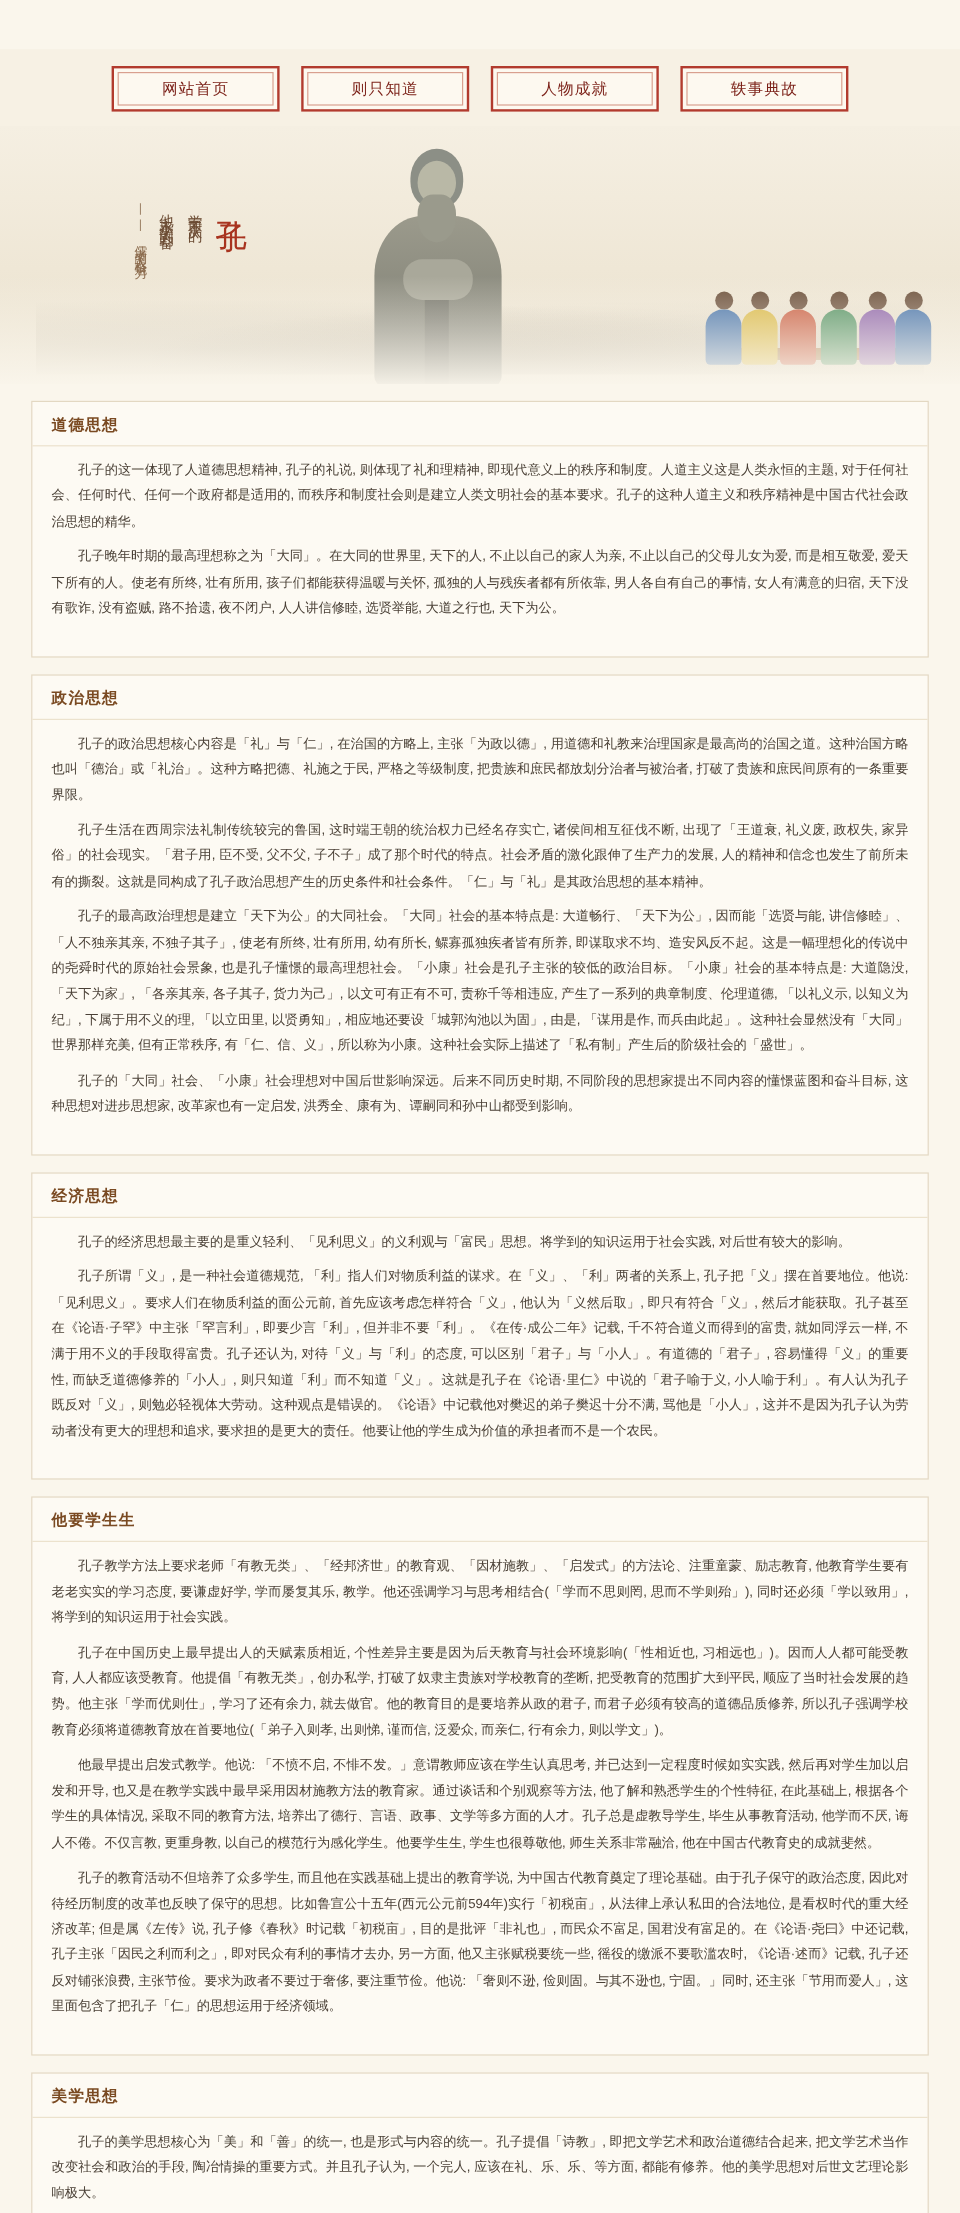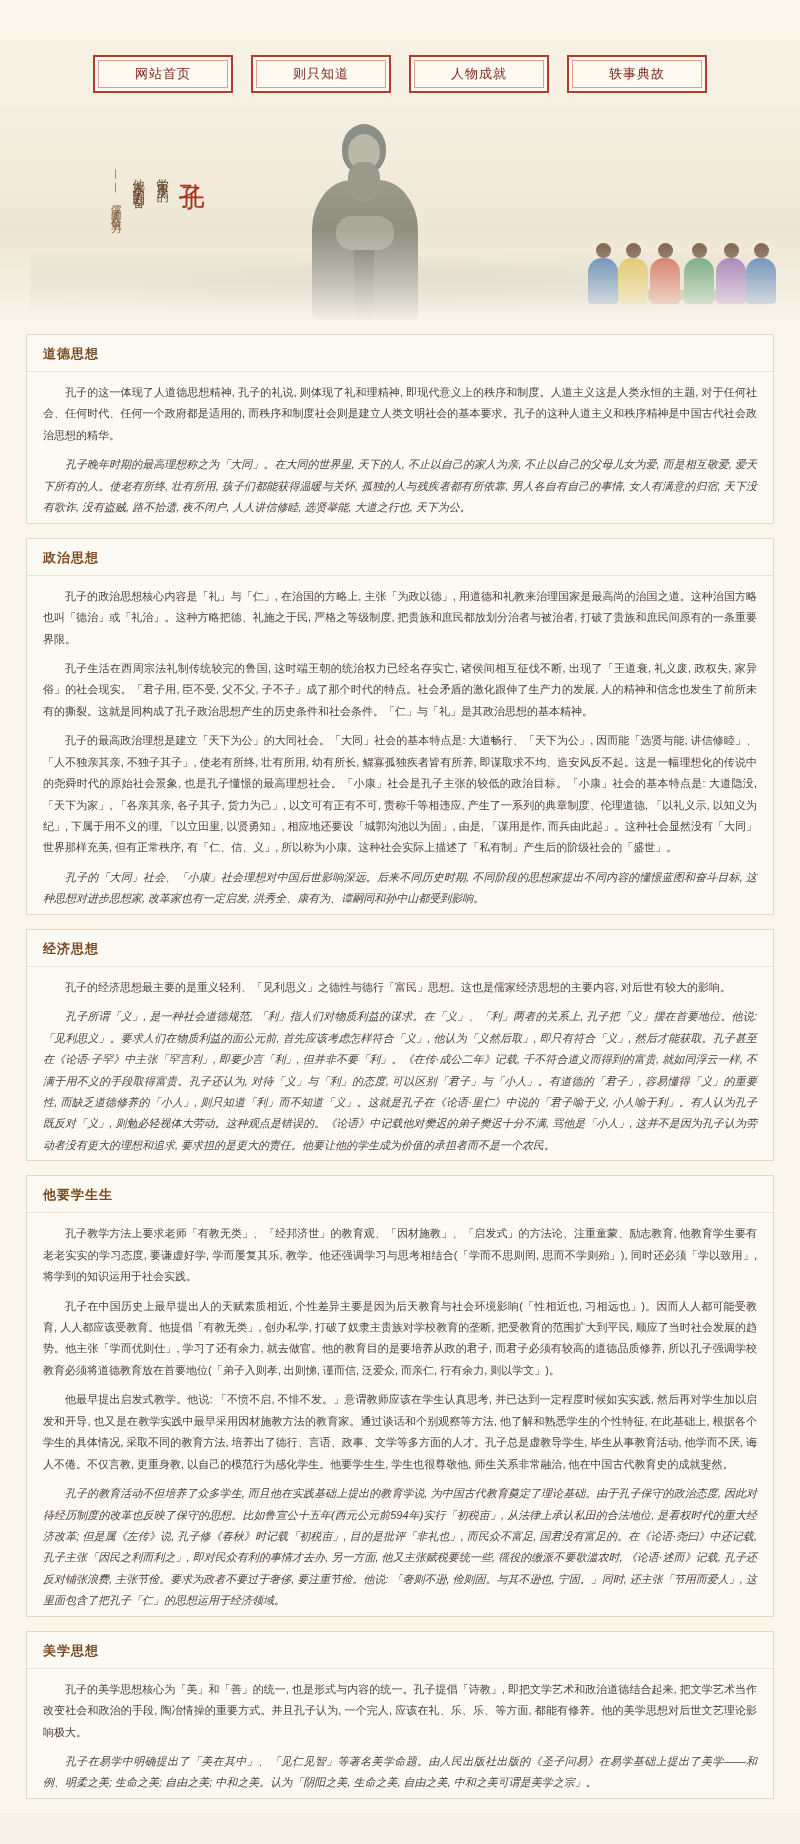--- a/index.html
+++ b/index.html
@@ -146,40 +146,40 @@
   }
 
   
   .content {
     padding: 14px 26px 0 26px;
   }
   .section {
     border: 1px solid #e3d8c2;
     background: #fdfaf3;
     margin-bottom: 14px;
-    padding: 0 0 4px 0;
+    padding: 0 0 28px 0;
   }
   .sec-head {
     font-size: 13px;
     font-weight: bold;
     color: #7a4a22;
     padding: 10px 16px 8px 16px;
     border-bottom: 1px solid #ece2cd;
     letter-spacing: 1px;
   }
   .sec-body { padding: 10px 16px 0 16px; }
   .para {
     font-size: 11px;
     line-height: 1.95;
     color: #4a4036;
     text-align: justify;
     margin: 0 0 8px 0;
     text-indent: 2em;
   }
-  .para:last-child { margin-bottom: 0; font-style: italic; }
+  .para:last-child { margin-bottom: 0; }
 </style>
 </head>
 <body>
 
 <div class="page">
 
   <div class="nav">
     <div class="nav-item">
         <span>网站首页</span>
       </div>
@@ -260,21 +260,21 @@
         <p class="para">孔子的政治思想核心内容是「礼」与「仁」, 在治国的方略上, 主张「为政以德」, 用道德和礼教来治理国家是最高尚的治国之道。这种治国方略也叫「德治」或「礼治」。这种方略把德、礼施之于民, 严格之等级制度, 把贵族和庶民都放划分治者与被治者, 打破了贵族和庶民间原有的一条重要界限。</p>
         <p class="para">孔子生活在西周宗法礼制传统较完的鲁国, 这时端王朝的统治权力已经名存实亡, 诸侯间相互征伐不断, 出现了「王道衰, 礼义废, 政权失, 家异俗」的社会现实。「君子用, 臣不受, 父不父, 子不子」成了那个时代的特点。社会矛盾的激化跟伸了生产力的发展, 人的精神和信念也发生了前所未有的撕裂。这就是同构成了孔子政治思想产生的历史条件和社会条件。「仁」与「礼」是其政治思想的基本精神。</p>
         <p class="para">孔子的最高政治理想是建立「天下为公」的大同社会。「大同」社会的基本特点是: 大道畅行、「天下为公」, 因而能「选贤与能, 讲信修睦」、「人不独亲其亲, 不独子其子」, 使老有所终, 壮有所用, 幼有所长, 鳏寡孤独疾者皆有所养, 即谋取求不均、造安风反不起。这是一幅理想化的传说中的尧舜时代的原始社会景象, 也是孔子懂憬的最高理想社会。「小康」社会是孔子主张的较低的政治目标。「小康」社会的基本特点是: 大道隐没, 「天下为家」, 「各亲其亲, 各子其子, 货力为己」, 以文可有正有不可, 责称千等相违应, 产生了一系列的典章制度、伦理道德, 「以礼义示, 以知义为纪」, 下属于用不义的理, 「以立田里, 以贤勇知」, 相应地还要设「城郭沟池以为固」, 由是, 「谋用是作, 而兵由此起」。这种社会显然没有「大同」世界那样充美, 但有正常秩序, 有「仁、信、义」, 所以称为小康。这种社会实际上描述了「私有制」产生后的阶级社会的「盛世」。</p>
         <p class="para">孔子的「大同」社会、「小康」社会理想对中国后世影响深远。后来不同历史时期, 不同阶段的思想家提出不同内容的懂憬蓝图和奋斗目标, 这种思想对进步思想家, 改革家也有一定启发, 洪秀全、康有为、谭嗣同和孙中山都受到影响。</p>
       </div>
     </div>
 
     <div class="section">
       <div class="sec-head">经济思想</div>
       <div class="sec-body">
-        <p class="para">孔子的经济思想最主要的是重义轻利、「见利思义」之德性与德行「富民」思想。这也是儒家经济思想的主要内容, 对后世有较大的影响。</p>
+        <p class="para">孔子的经济思想最主要的是重义轻利、「见利思义」的义利观与「富民」思想。将学到的知识运用于社会实践, 对后世有较大的影响。</p>
         <p class="para">孔子所谓「义」, 是一种社会道德规范, 「利」指人们对物质利益的谋求。在「义」、「利」两者的关系上, 孔子把「义」摆在首要地位。他说: 「见利思义」。要求人们在物质利益的面公元前, 首先应该考虑怎样符合「义」, 他认为「义然后取」, 即只有符合「义」, 然后才能获取。孔子甚至在《论语·子罕》中主张「罕言利」, 即要少言「利」, 但并非不要「利」。《在传·成公二年》记载, 千不符合道义而得到的富贵, 就如同浮云一样, 不满于用不义的手段取得富贵。孔子还认为, 对待「义」与「利」的态度, 可以区别「君子」与「小人」。有道德的「君子」, 容易懂得「义」的重要性, 而缺乏道德修养的「小人」, 则只知道「利」而不知道「义」。这就是孔子在《论语·里仁》中说的「君子喻于义, 小人喻于利」。有人认为孔子既反对「义」, 则勉必轻视体大劳动。这种观点是错误的。《论语》中记载他对樊迟的弟子樊迟十分不满, 骂他是「小人」, 这并不是因为孔子认为劳动者没有更大的理想和追求, 要求担的是更大的责任。他要让他的学生成为价值的承担者而不是一个农民。</p>
       </div>
     </div>
 
     <div class="section">
       <div class="sec-head">他要学生生</div>
       <div class="sec-body">
         <p class="para">孔子教学方法上要求老师「有教无类」、「经邦济世」的教育观、「因材施教」、「启发式」的方法论、注重童蒙、励志教育, 他教育学生要有老老实实的学习态度, 要谦虚好学, 学而屡复其乐, 教学。他还强调学习与思考相结合(「学而不思则罔, 思而不学则殆」), 同时还必须「学以致用」, 将学到的知识运用于社会实践。</p>
         <p class="para">孔子在中国历史上最早提出人的天赋素质相近, 个性差异主要是因为后天教育与社会环境影响(「性相近也, 习相远也」)。因而人人都可能受教育, 人人都应该受教育。他提倡「有教无类」, 创办私学, 打破了奴隶主贵族对学校教育的垄断, 把受教育的范围扩大到平民, 顺应了当时社会发展的趋势。他主张「学而优则仕」, 学习了还有余力, 就去做官。他的教育目的是要培养从政的君子, 而君子必须有较高的道德品质修养, 所以孔子强调学校教育必须将道德教育放在首要地位(「弟子入则孝, 出则悌, 谨而信, 泛爱众, 而亲仁, 行有余力, 则以学文」)。</p>
         <p class="para">他最早提出启发式教学。他说: 「不愤不启, 不悱不发。」意谓教师应该在学生认真思考, 并已达到一定程度时候如实实践, 然后再对学生加以启发和开导, 也又是在教学实践中最早采用因材施教方法的教育家。通过谈话和个别观察等方法, 他了解和熟悉学生的个性特征, 在此基础上, 根据各个学生的具体情况, 采取不同的教育方法, 培养出了德行、言语、政事、文学等多方面的人才。孔子总是虚教导学生, 毕生从事教育活动, 他学而不厌, 诲人不倦。不仅言教, 更重身教, 以自己的模范行为感化学生。他要学生生, 学生也很尊敬他, 师生关系非常融洽, 他在中国古代教育史的成就斐然。</p>

